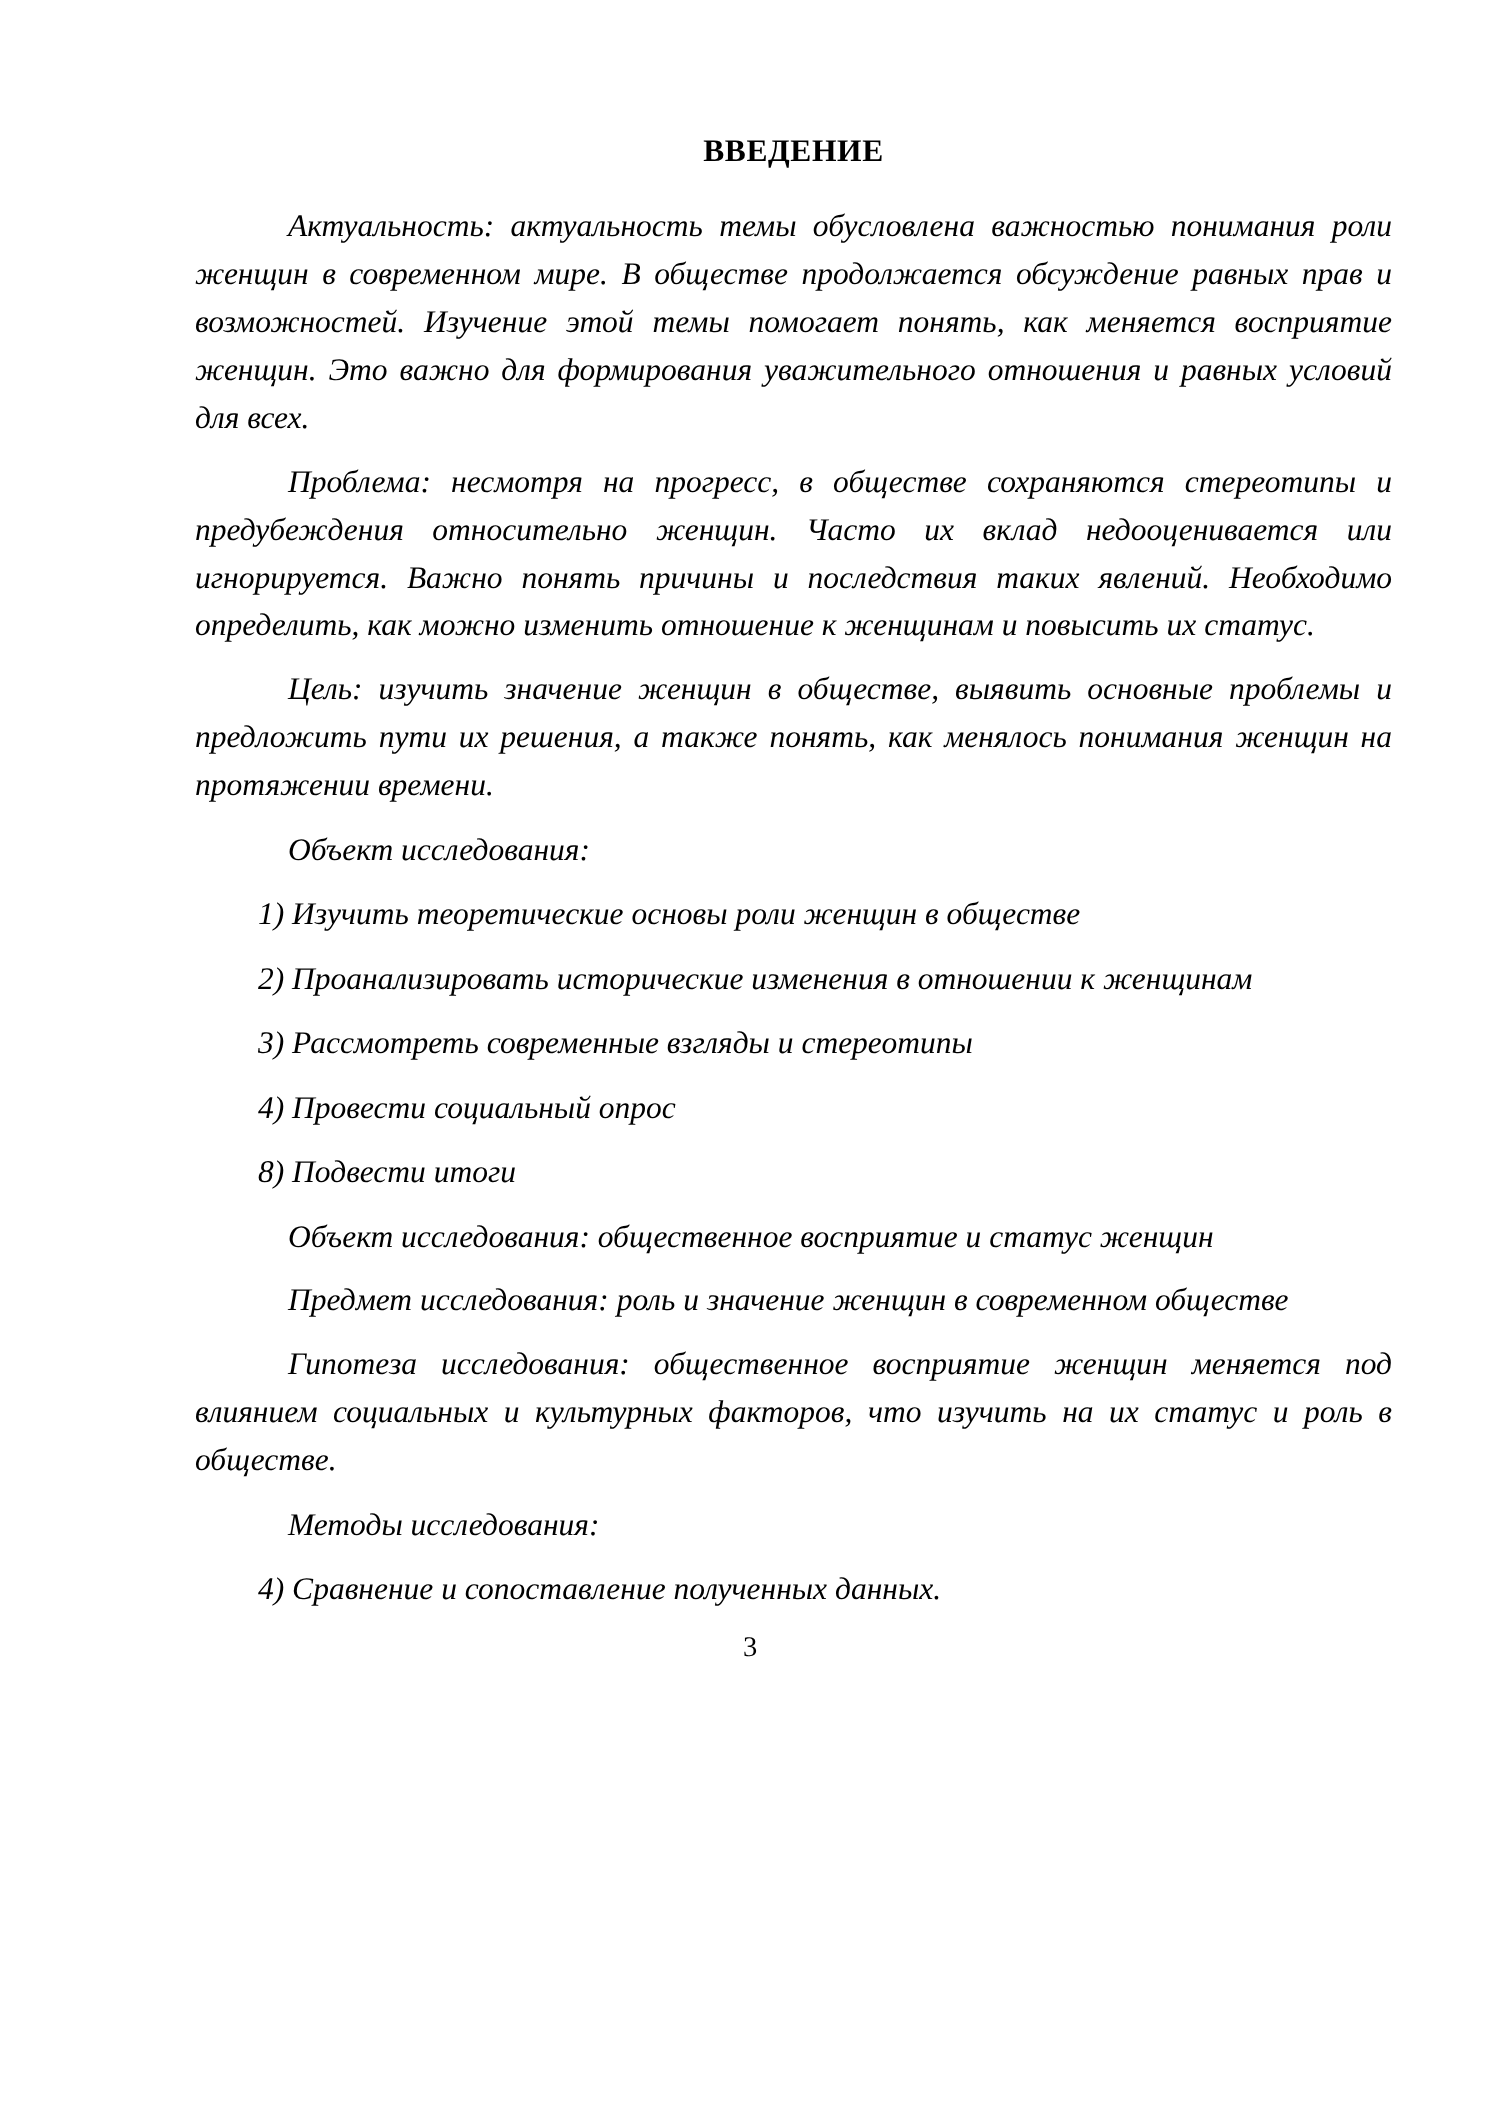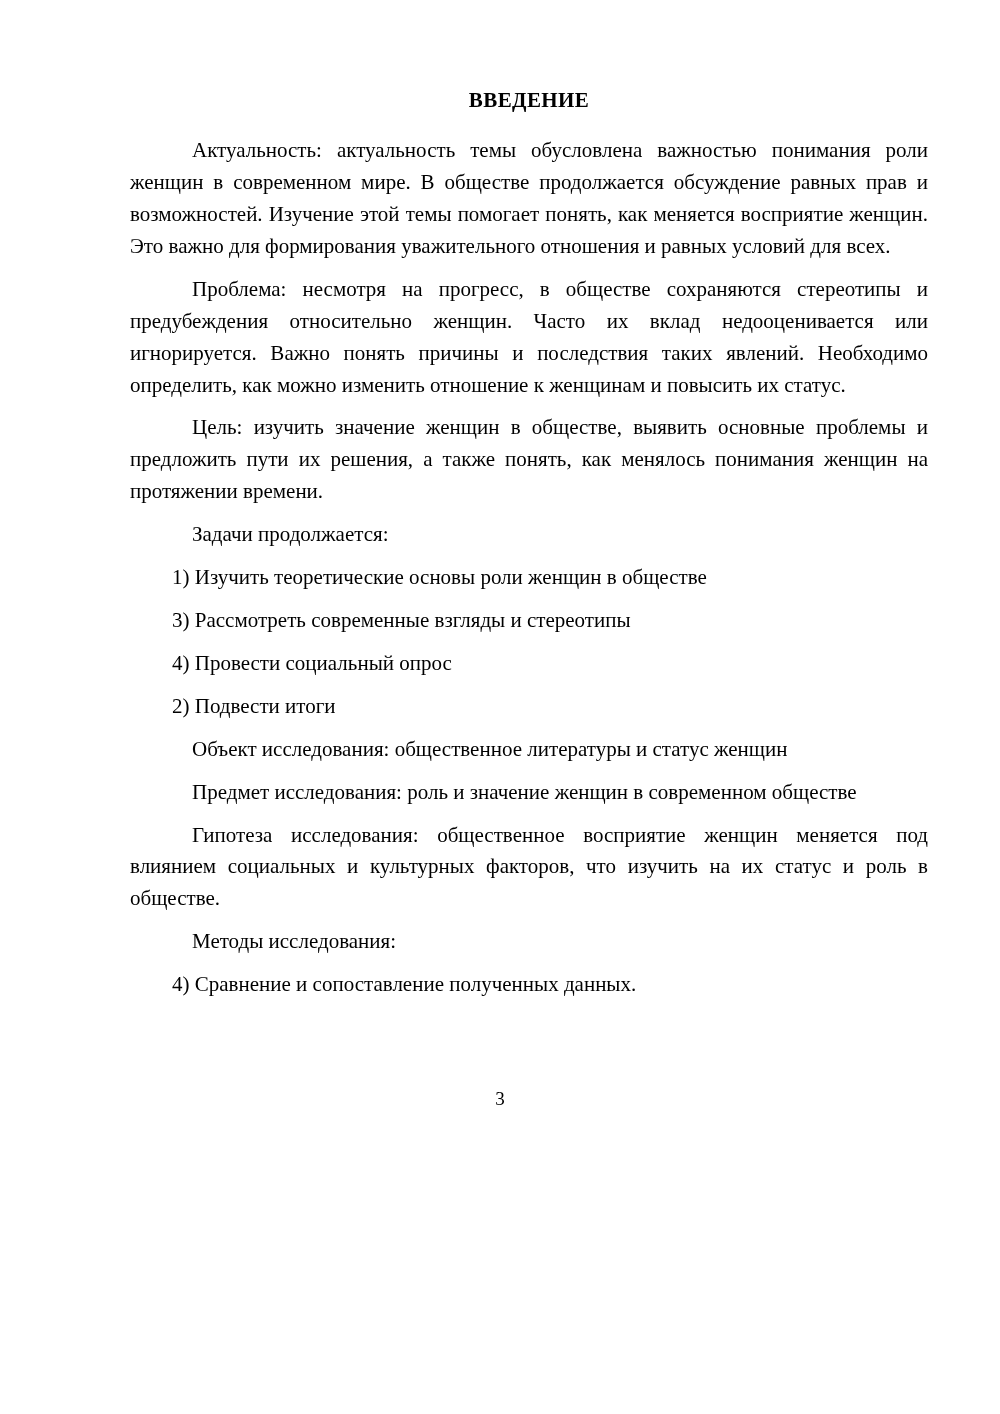--- a/index.html
+++ b/index.html
@@ -30,20 +30,21 @@
     margin: 0 0 22px 0;
     line-height: 1.2;
   }
   .para {
     font-size: 21px;
     line-height: 1.52;
     text-align: justify;
     text-justify: inter-word;
     margin: 0 0 11px 0;
     text-indent: 62px;
+    font-style: italic;
   }
   .para.no-justify {
     text-align: left;
   }
   .para.list-item {
     text-indent: 42px;
   }
   .page-number {
     position: absolute;
     bottom: 44px;
@@ -55,25 +56,26 @@
 </style>
 </head>
 <body>
 
 <div class="page">
   <h1 class="doc-title">ВВЕДЕНИЕ</h1>
   <div id="body-text">
       <p class="para">Актуальность: актуальность темы обусловлена важностью понимания роли женщин в современном мире. В обществе продолжается обсуждение равных прав и возможностей. Изучение этой темы помогает понять, как меняется восприятие женщин. Это важно для формирования уважительного отношения и равных условий для всех.</p>
       <p class="para">Проблема: несмотря на прогресс, в обществе сохраняются стереотипы и предубеждения относительно женщин. Часто их вклад недооценивается или игнорируется. Важно понять причины и последствия таких явлений. Необходимо определить, как можно изменить отношение к женщинам и повысить их статус.</p>
       <p class="para">Цель: изучить значение женщин в обществе, выявить основные проблемы и предложить пути их решения, а также понять, как менялось понимания женщин на протяжении времени.</p>
-      <p class="para no-justify">Задачи продолжается:</p>
+      <p class="para no-justify">Объект исследования:</p>
       <p class="para no-justify list-item">1) Изучить теоретические основы роли женщин в обществе</p>
+      <p class="para list-item">2) Проанализировать исторические изменения в отношении к женщинам</p>
       <p class="para no-justify list-item">3) Рассмотреть современные взгляды и стереотипы</p>
       <p class="para no-justify list-item">4) Провести социальный опрос</p>
-      <p class="para no-justify list-item">2) Подвести итоги</p>
-      <p class="para no-justify">Объект исследования: общественное литературы и статус женщин</p>
+      <p class="para no-justify list-item">8) Подвести итоги</p>
+      <p class="para no-justify">Объект исследования: общественное восприятие и статус женщин</p>
       <p class="para">Предмет исследования: роль и значение женщин в современном обществе</p>
       <p class="para">Гипотеза исследования: общественное восприятие женщин меняется под влиянием социальных и культурных факторов, что изучить на их статус и роль в обществе.</p>
       <p class="para no-justify">Методы исследования:</p>
       <p class="para no-justify list-item">4) Сравнение и сопоставление полученных данных.</p>
     </div>
   <div class="page-number">3</div>
 </div>
 
 </body></html>

